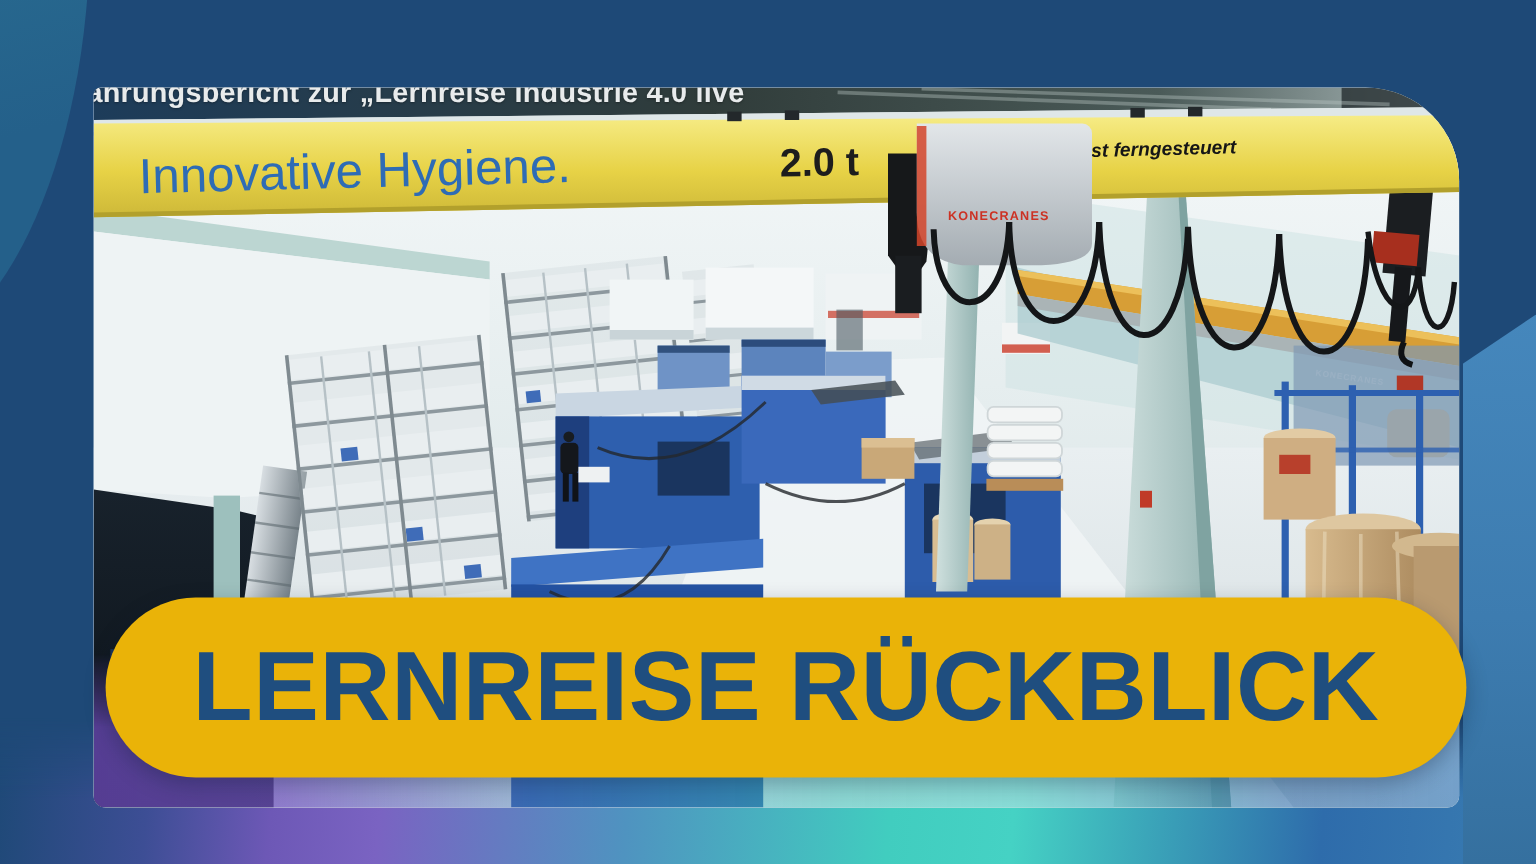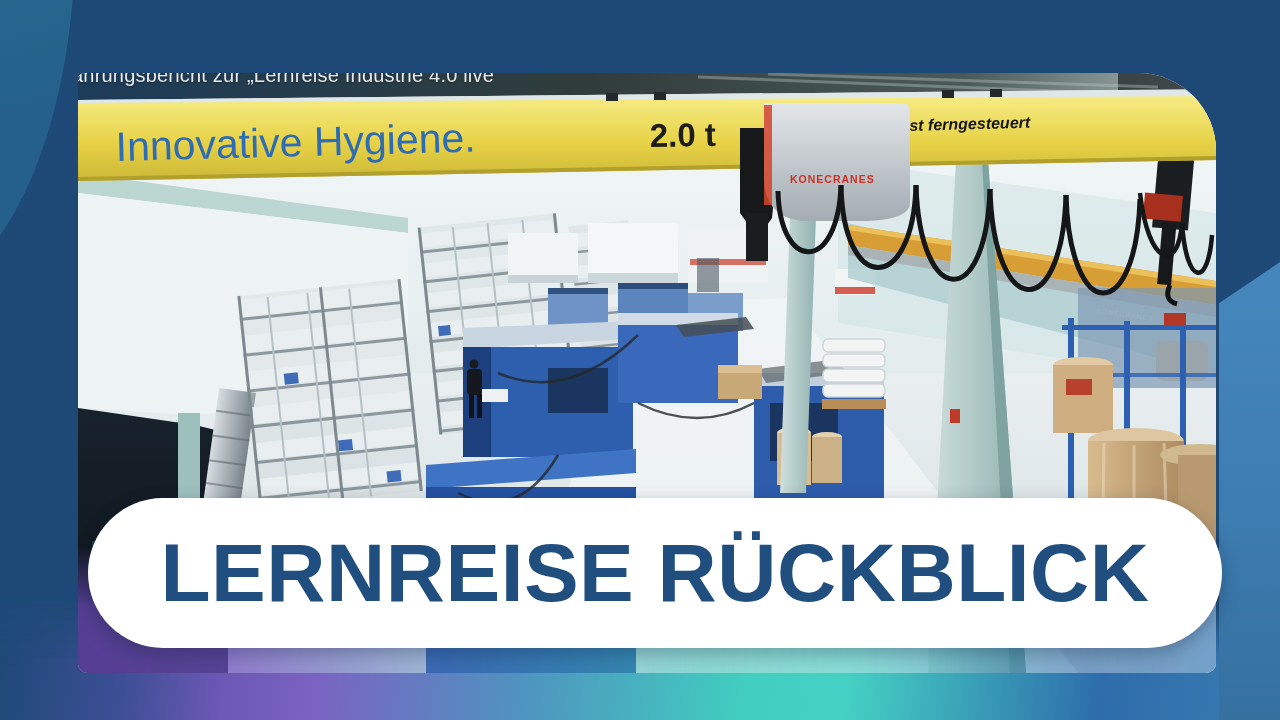--- a/index.html
+++ b/index.html
@@ -24,34 +24,34 @@
     -webkit-mask-image:linear-gradient(to bottom,transparent 0%,#000 55%);
     mask-image:linear-gradient(to bottom,transparent 0%,#000 55%);
   }
   .photo{
     position:absolute;left:78px;top:73px;width:1138px;height:600px;z-index:4;
     border-radius:6px 78px 10px 10px;overflow:hidden;background:#dfe7ea;
   }
   .photo svg{position:absolute;left:0;top:0;width:100%;height:100%;}
   .photo-caption{
     position:absolute;top:-9px;left:-6px;z-index:6;white-space:nowrap;
-    font-size:20px;font-weight:400;color:#e8ebec;letter-spacing:.2px;
+    font-size:24px;font-weight:700;color:#e8ebec;letter-spacing:.2px;
     text-shadow:0 1px 2px rgba(0,0,0,.35);
   }
   .photo-tint{
     position:absolute;left:0;bottom:0;width:100%;height:128px;z-index:5;
     background:linear-gradient(90deg,rgba(104,72,178,.80) 0%,rgba(116,88,196,.72) 14%,
       rgba(86,140,200,.42) 32%,rgba(62,196,186,.55) 55%,rgba(70,206,196,.60) 68%,
       rgba(44,106,172,.55) 88%,rgba(52,120,186,.60) 100%);
     -webkit-mask-image:linear-gradient(to top,#000 52%,transparent 100%);
     mask-image:linear-gradient(to top,#000 52%,transparent 100%);
   }
   .title-banner{
     position:absolute;left:88px;top:498px;width:1134px;height:150px;z-index:7;
-    background:#ffffff;border-radius:76px;display:flex;align-items:center;justify-content:center;
+    background:#eab308;border-radius:76px;display:flex;align-items:center;justify-content:center;
     box-shadow:0 6px 18px rgba(10,25,50,.30);
   }
   .title-banner span{
     font-size:82px;font-weight:700;color:#1f4e7f;letter-spacing:.5px;line-height:1;
   }
   
   .t-slogan{font:500 41px "Liberation Sans",sans-serif;fill:#2e6cb5;}
   .t-cap{font:700 33px "Liberation Sans",sans-serif;fill:#1d1d1d;}
   .t-note{font:italic 700 16px "Liberation Sans",sans-serif;fill:#161616;}
   .t-kone{font:700 10.5px "Liberation Sans",sans-serif;fill:#cc3224;letter-spacing:1px;}

